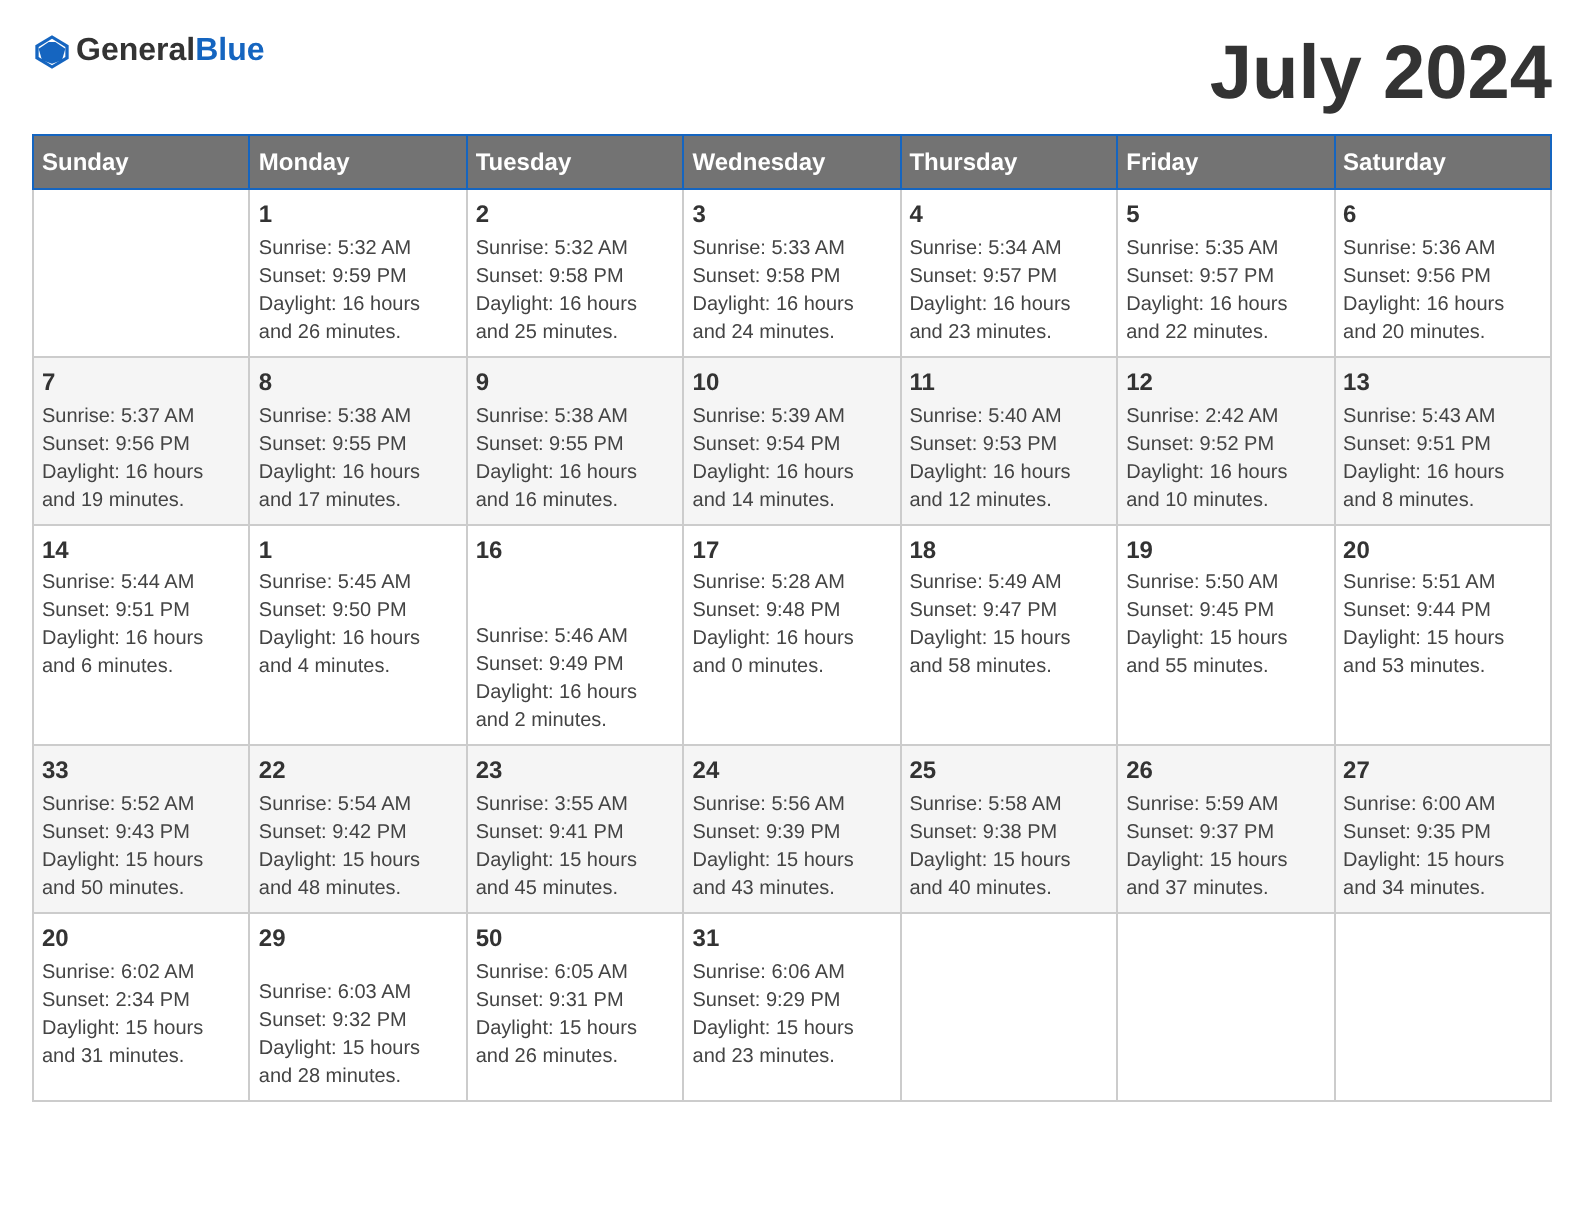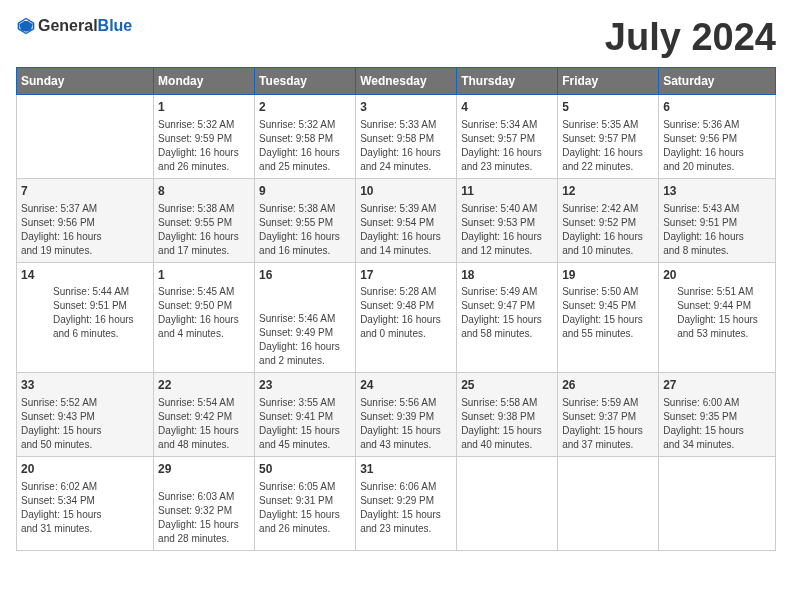--- a/index.html
+++ b/index.html
@@ -202,21 +202,21 @@
           <span class="day-number">13</span>
           <div class="day-info" style="white-space: pre-line;">Sunrise: 5:43 AM
 Sunset: 9:51 PM
 Daylight: 16 hours
 and 8 minutes.</div>
         </td>
       </tr>
       <tr>
         <td>
           <span class="day-number">14</span>
-          <div class="day-info" style="white-space: pre-line; margin-left: 32px;">Sunrise: 5:44 AM
+          <div class="day-info" style="white-space: pre-line;">Sunrise: 5:44 AM
 Sunset: 9:51 PM
 Daylight: 16 hours
 and 6 minutes.</div>
         </td>
         <td>
           <span class="day-number">1</span>
           <div class="day-info" style="white-space: pre-line;">Sunrise: 5:45 AM
 Sunset: 9:50 PM
 Daylight: 16 hours
 and 4 minutes.</div>
@@ -244,21 +244,21 @@
         </td>
         <td>
           <span class="day-number">19</span>
           <div class="day-info" style="white-space: pre-line;">Sunrise: 5:50 AM
 Sunset: 9:45 PM
 Daylight: 15 hours
 and 55 minutes.</div>
         </td>
         <td>
           <span class="day-number">20</span>
-          <div class="day-info" style="white-space: pre-line; margin-left: 14px;">Sunrise: 5:51 AM
+          <div class="day-info" style="white-space: pre-line;">Sunrise: 5:51 AM
 Sunset: 9:44 PM
 Daylight: 15 hours
 and 53 minutes.</div>
         </td>
       </tr>
       <tr>
         <td>
           <span class="day-number">33</span>
           <div class="day-info" style="white-space: pre-line;">Sunrise: 5:52 AM
 Sunset: 9:43 PM
@@ -305,21 +305,21 @@
           <div class="day-info" style="white-space: pre-line;">Sunrise: 6:00 AM
 Sunset: 9:35 PM
 Daylight: 15 hours
 and 34 minutes.</div>
         </td>
       </tr>
       <tr>
         <td>
           <span class="day-number">20</span>
           <div class="day-info" style="white-space: pre-line;">Sunrise: 6:02 AM
-Sunset: 5:34 PM
+Sunset: 2:34 PM
 Daylight: 15 hours
 and 31 minutes.</div>
         </td>
         <td>
           <span class="day-number">29</span>
           <div class="day-info" style="white-space: pre-line; margin-top: 12px;">Sunrise: 6:03 AM
 Sunset: 9:32 PM
 Daylight: 15 hours
 and 28 minutes.</div>
         </td>

